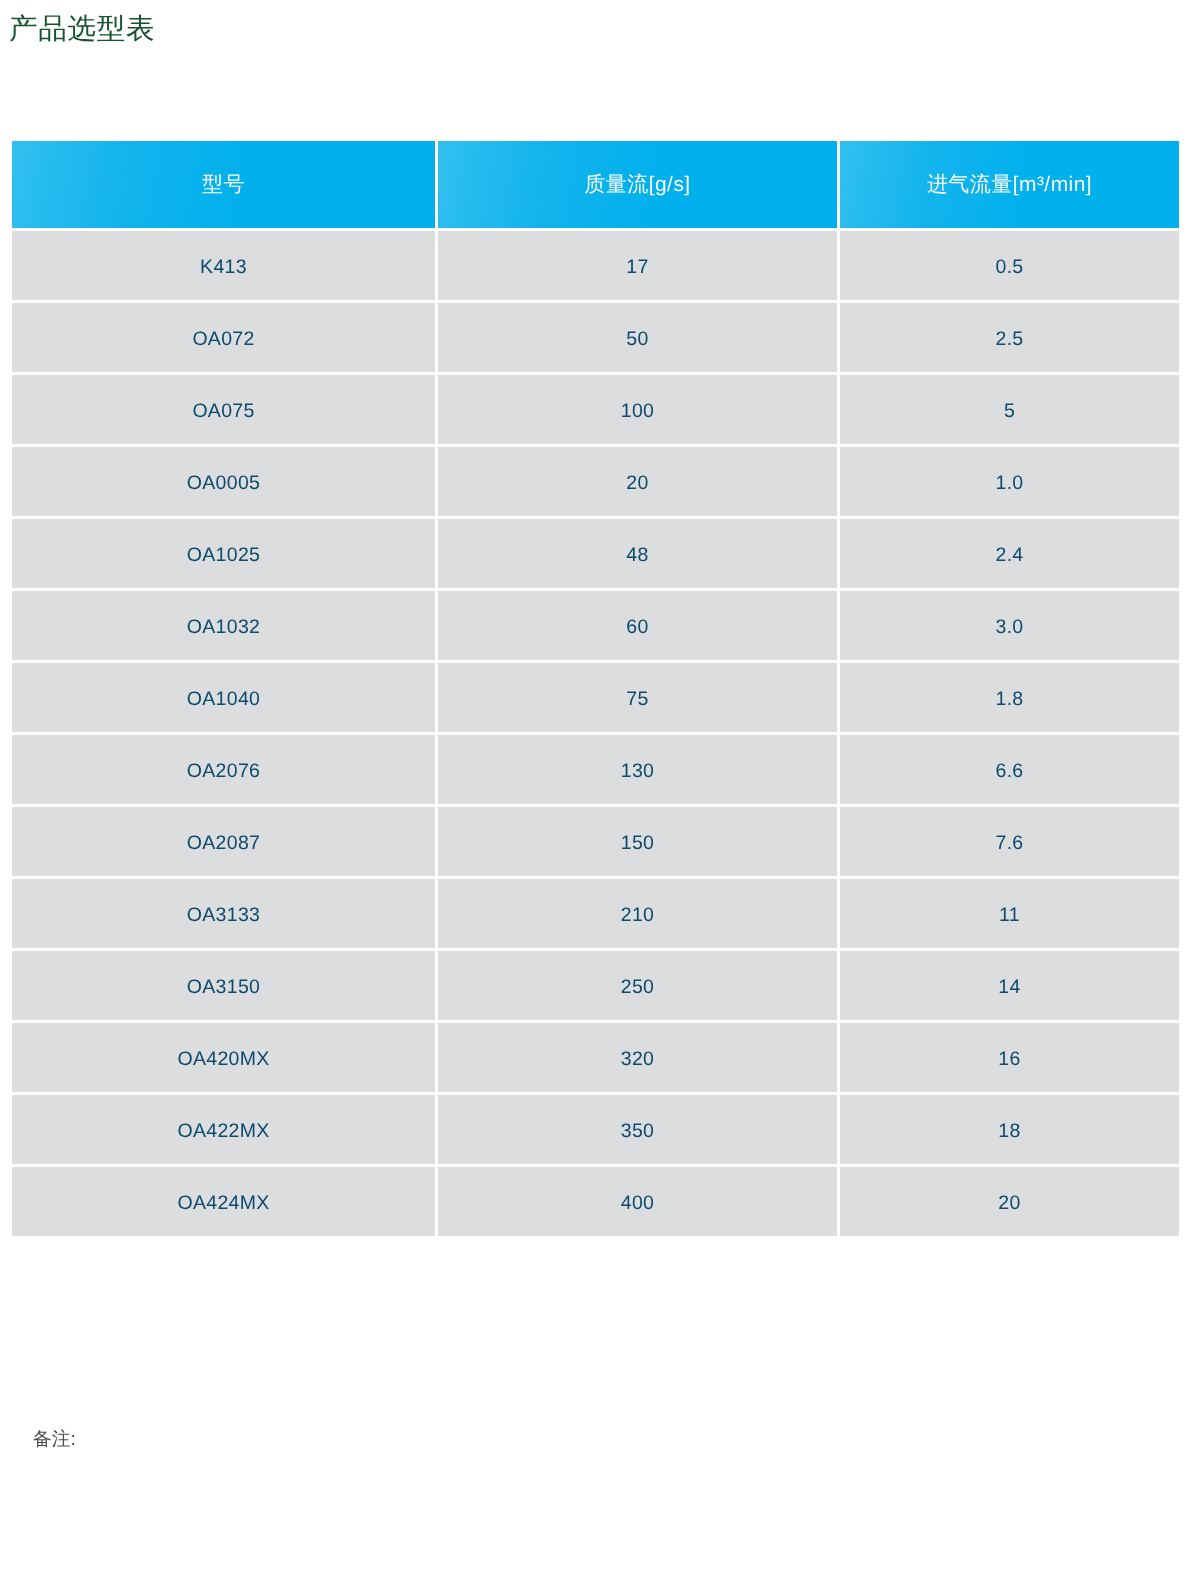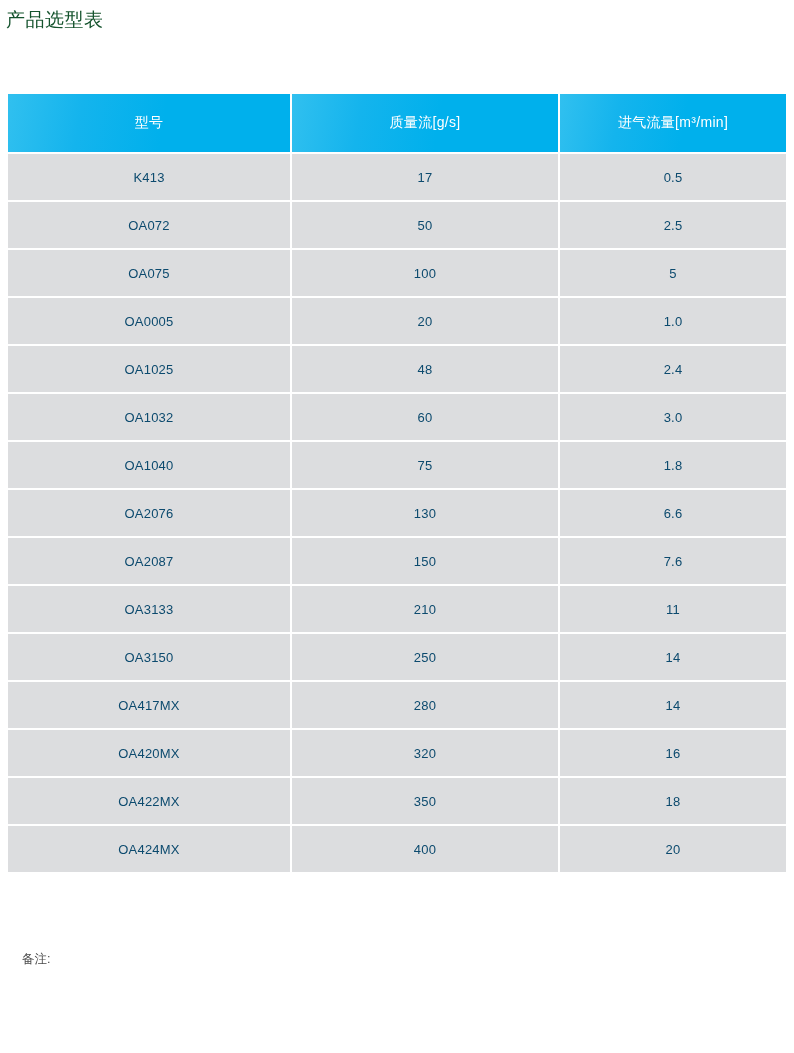--- a/index.html
+++ b/index.html
@@ -155,25 +155,20 @@
         <td>OA3133</td>
         <td>210</td>
         <td>11</td>
       </tr>
       <tr>
         <td>OA3150</td>
         <td>250</td>
         <td>14</td>
       </tr>
       <tr>
-        <td>OA417MX</td>
-        <td>280</td>
-        <td>14</td>
-      </tr>
-      <tr>
         <td>OA420MX</td>
         <td>320</td>
         <td>16</td>
       </tr>
       <tr>
         <td>OA422MX</td>
         <td>350</td>
         <td>18</td>
       </tr>
       <tr>

